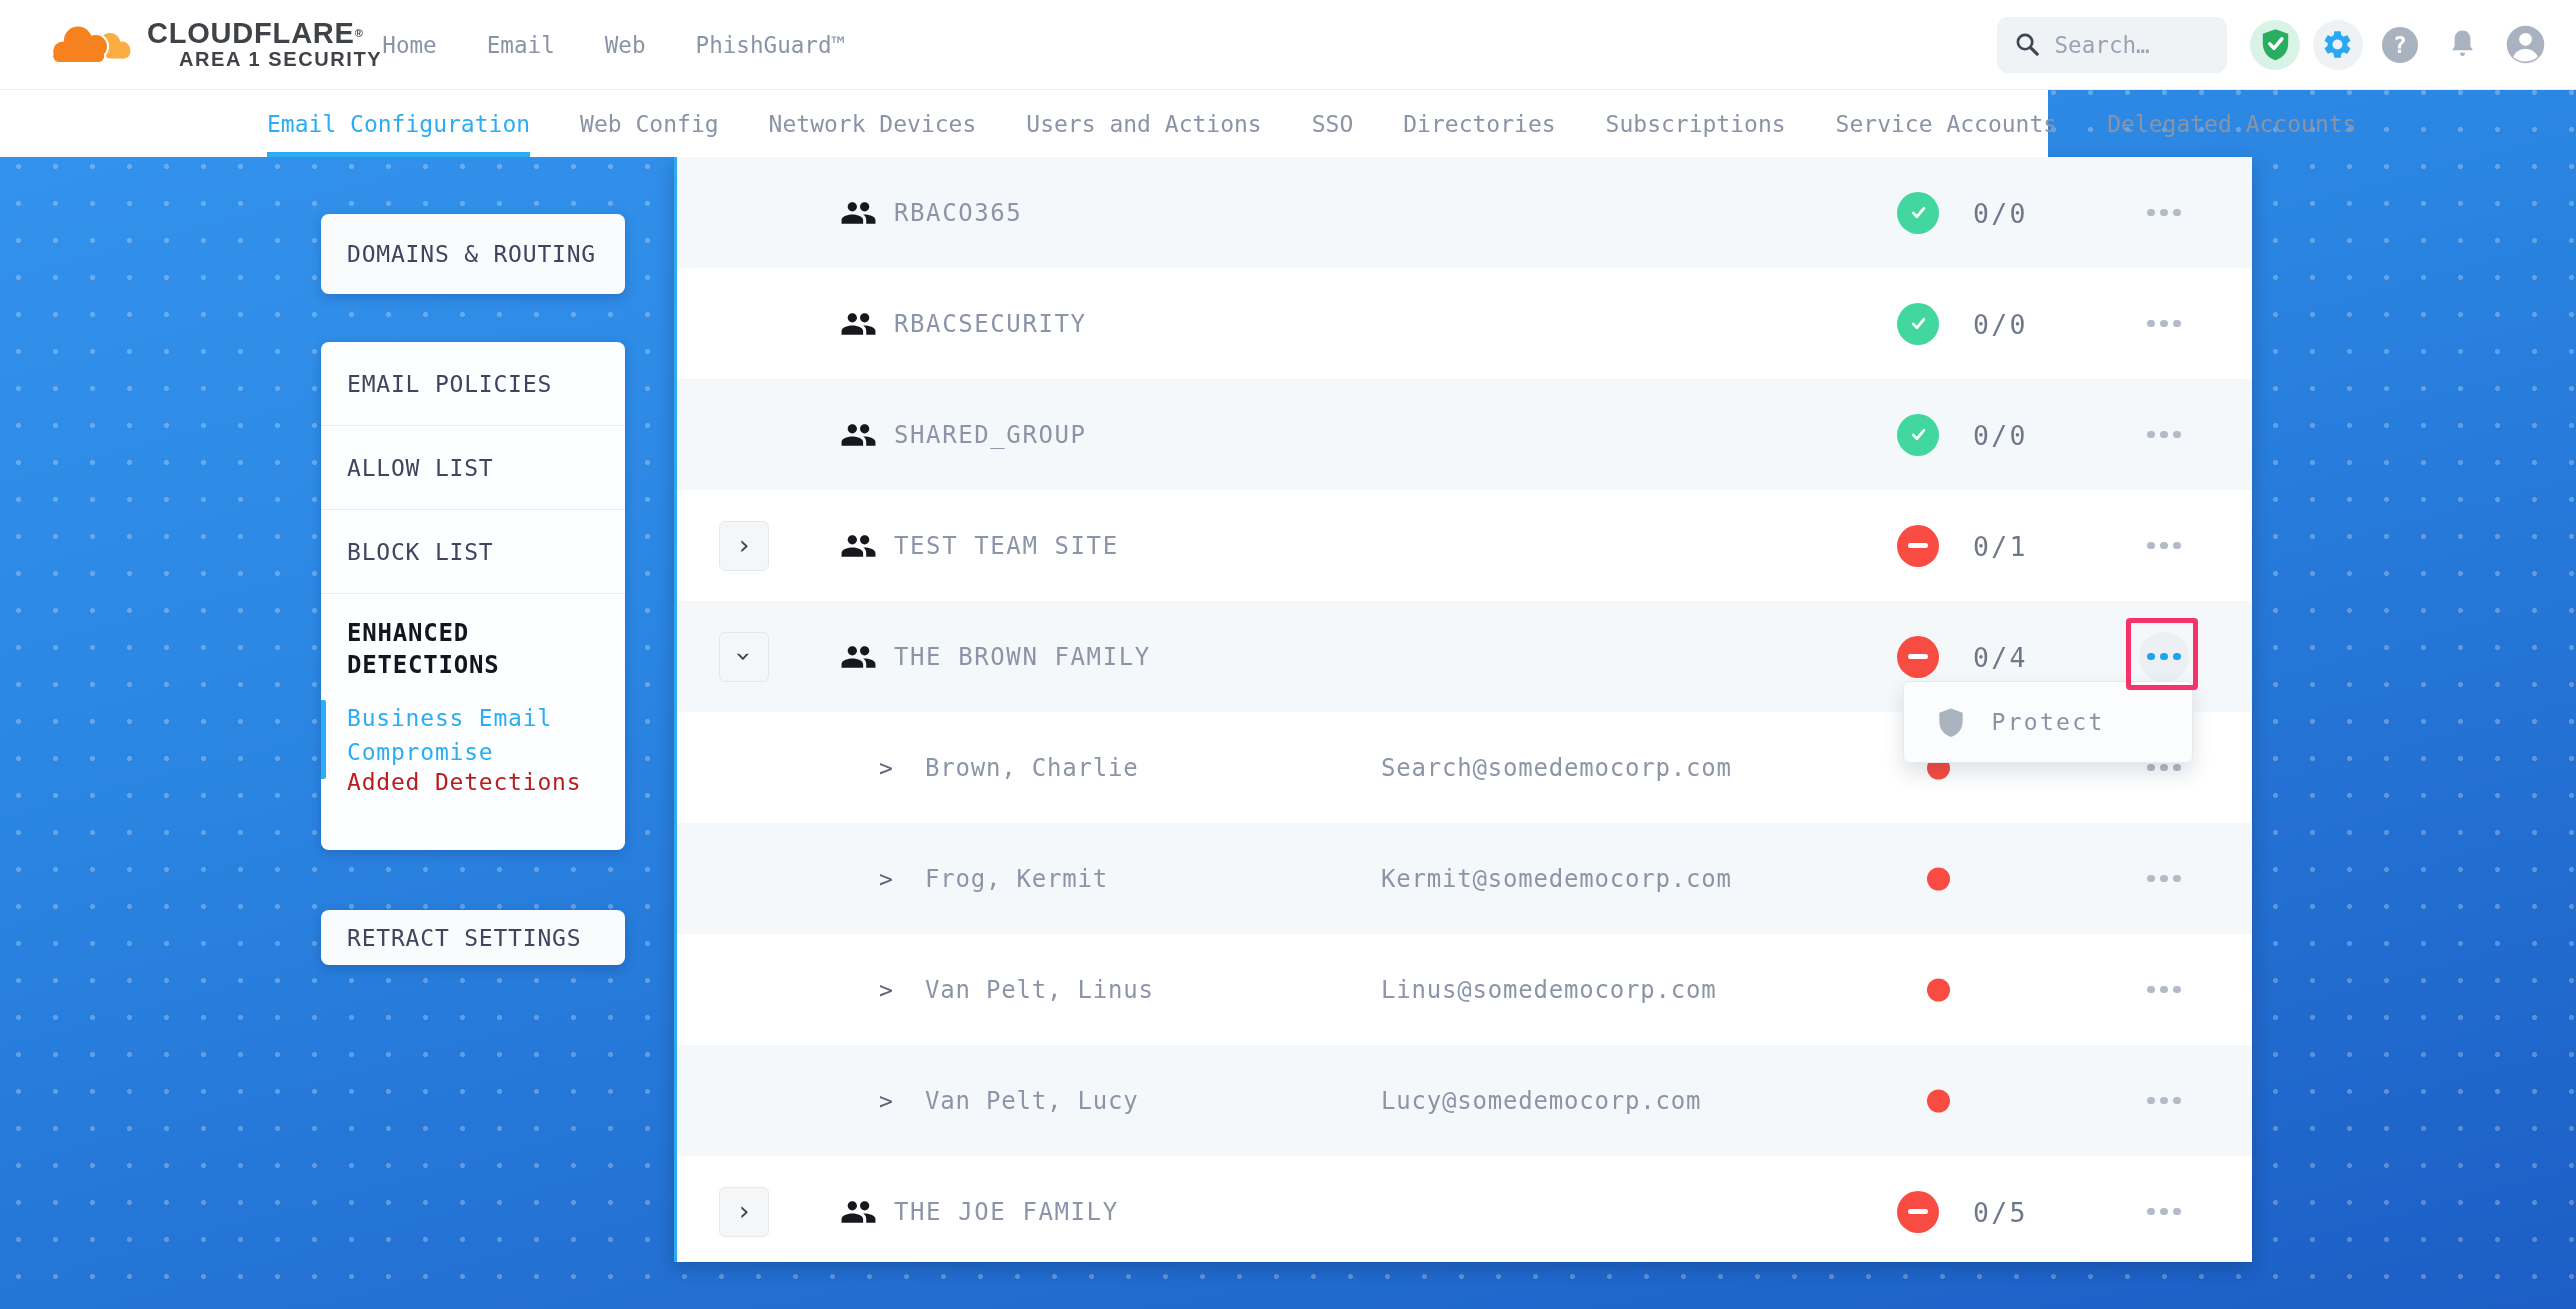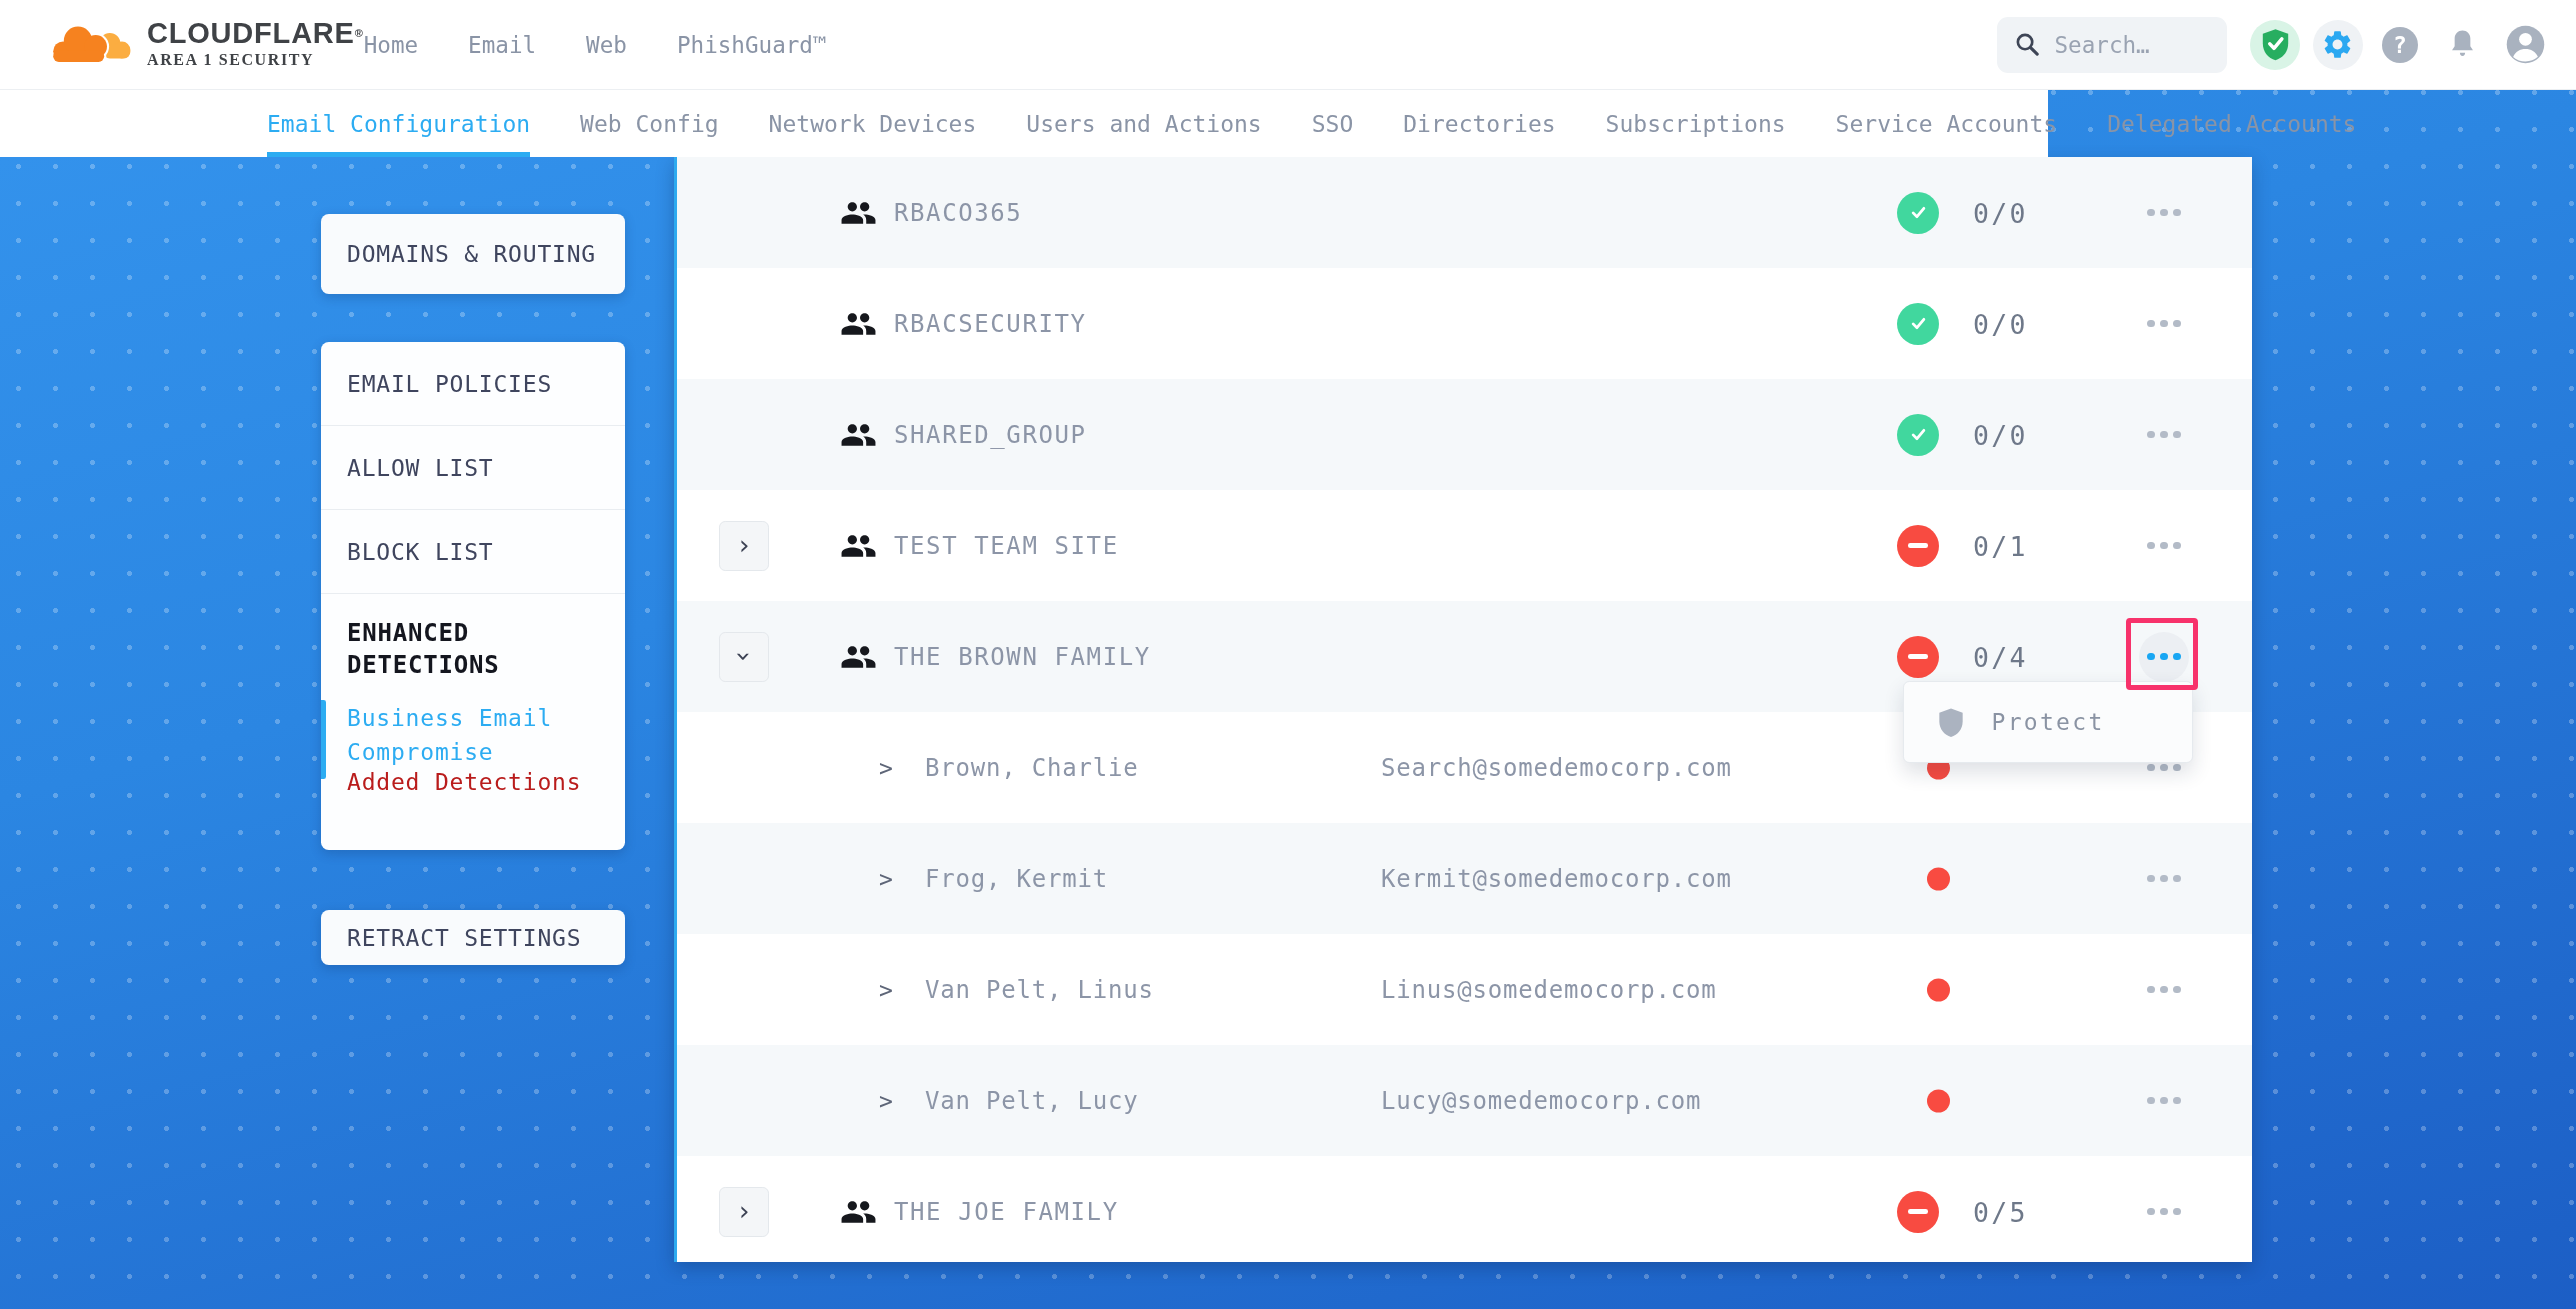--- a/index.html
+++ b/index.html
@@ -17,22 +17,22 @@
   .header {
     position:absolute; left:0; top:0; width:2576px; height:90px;
     background:#ffffff; display:flex; align-items:center;
     border-bottom:0.8px solid #ECEFF2; z-index:30;
   }
   .logo { display:flex; align-items:center; margin-left:44px; cursor:pointer; }
   .logo-cloud { width:92px; height:56px; margin-right:11px; }
   .logo-text1 { font-family:"Liberation Sans", sans-serif; font-weight:bold;
     font-size:29px; letter-spacing:0.8px; color:#3F4246; line-height:30px; }
   .logo-text1 .reg { font-size:11px; vertical-align:top; }
-  .logo-text2 { font-family:Liberation Serif, serif; font-weight:bold;
-    font-size:16px; letter-spacing:1.6px; color:#3F4246; line-height:23px; }
+  .logo-text2 { font-family:Liberation Sans, sans-serif; font-weight:bold;
+    font-size:20px; letter-spacing:1.6px; color:#3F4246; line-height:23px;margin-left:32px; }
   .top-nav { display:flex; gap:50px; }
   .top-nav .nav-item { font-size:22.6px; color:#8A94A6; cursor:pointer; white-space:nowrap; }
 
   .header-right { margin-left:auto; display:flex; align-items:center; padding-right:26px; }
   .search-box {
     width:230px; height:56px; background:#F0F3F6; border-radius:11px;
     display:flex; align-items:center; padding:0 17px; margin-right:23px;
   }
   .search-box svg { flex:0 0 auto; }
   .search-input {

